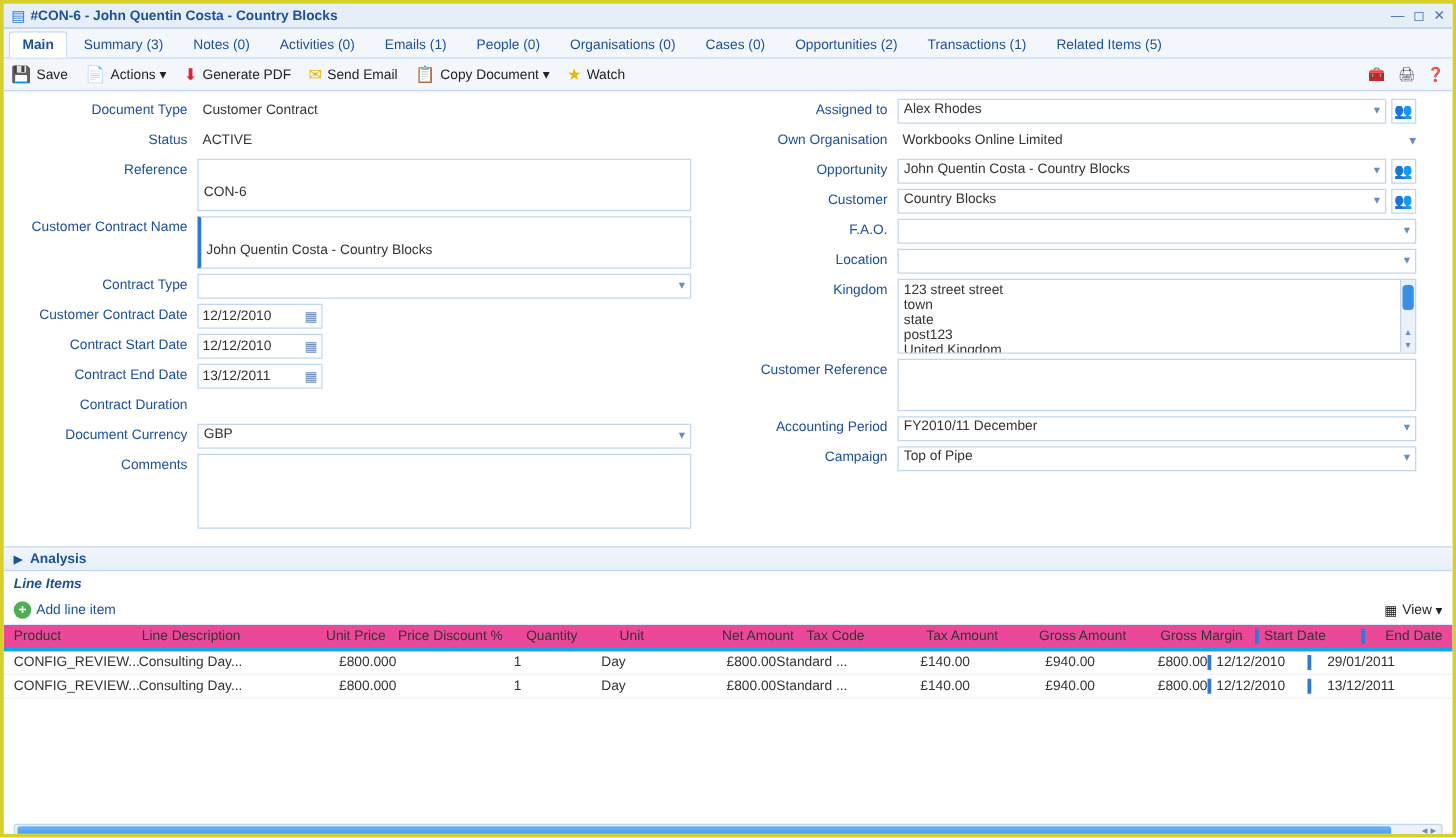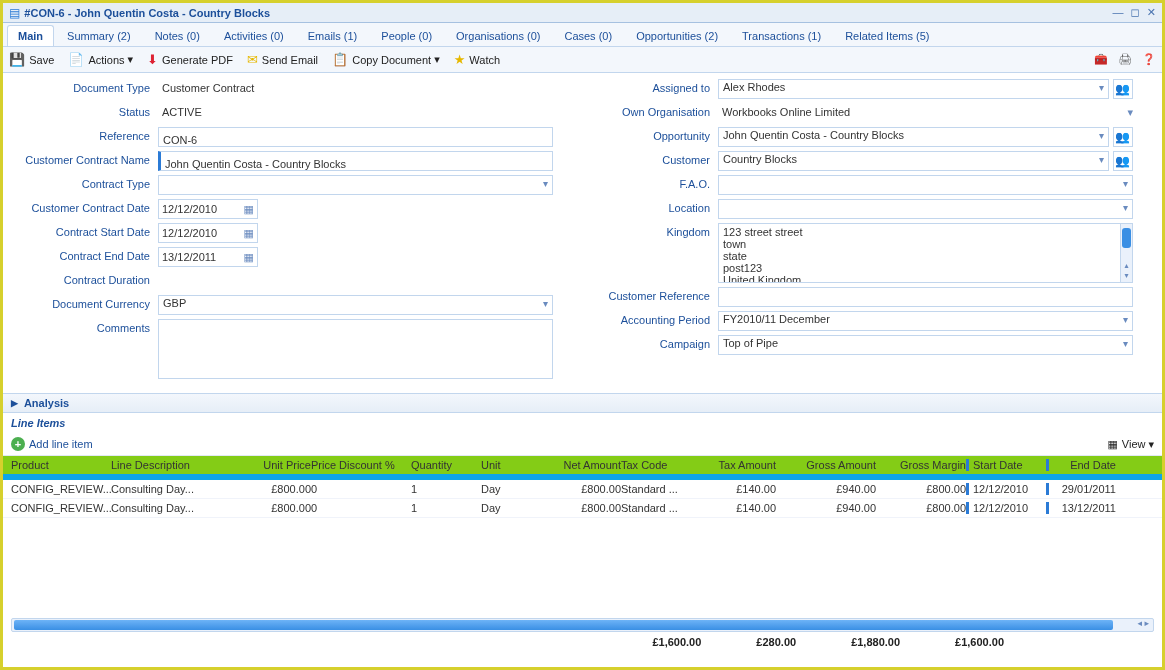--- a/index.html
+++ b/index.html
@@ -16,21 +16,21 @@
   .tbtn { display:flex; align-items:center; margin-right:14px; color:#222; cursor:pointer;}
   .tbtn .ticon { margin-right:4px; font-size:13px;}
   .toolbar .right { margin-left:auto; display:flex; align-items:center; gap:10px;}
   .form-area { display:flex; padding:6px 10px 10px 10px; }
   .col { width:540px; }
   .col2 { width:560px; margin-left:20px;}
   .frow { display:flex; align-items:flex-start; margin-bottom:4px; min-height:20px;}
   .flabel { width:145px; text-align:right; padding-right:8px; color:#1c4f9a; padding-top:3px;}
   .fval { flex:1; }
   .fread { padding:3px 4px; color:#333;}
-  .finput { width:100%; border:1px solid #c2d6ed; padding:6px 4px; background:#fff; color:#333; height:20px;}
+  .finput { width:100%; border:1px solid #c2d6ed; padding:20px 4px; background:#fff; color:#333; height:20px;}
   .finput.req { border-left:3px solid #2b7bd6;}
   .fselect { width:100%; border:1px solid #c2d6ed; background:#fff; padding:1px 16px 1px 4px; height:20px; position:relative;}
   .fselect::after { content:"▾"; position:absolute; right:4px; top:2px; color:#6a8bbf; font-size:10px;}
   .fdate { display:flex; align-items:center; width:100px; border:1px solid #c2d6ed; padding:1px 3px; height:20px;}
   .fdate span.dicon { margin-left:auto; font-size:11px; color:#6a8bbf;}
   .ftext { width:100%; height:60px; border:1px solid #c2d6ed;}
   .lookup-cell { display:flex; align-items:center; gap:4px;}
   .lookup-cell .finput, .lookup-cell .fselect { flex:1;}
   .lookup-btn { width:20px; height:20px; border:1px solid #c2d6ed; display:flex; align-items:center; justify-content:center; color:#6a8bbf; font-size:12px;}
   .addr-box { border:1px solid #c2d6ed; height:60px; padding:2px 14px 2px 4px; position:relative; overflow:hidden; line-height:12px;}
@@ -40,21 +40,21 @@
   .addr-scroll .up{top:auto; bottom:10px;} .addr-scroll .down{bottom:0;}
   .section-bar { background:linear-gradient(#f3f7fc,#e6eef7); border-top:1px solid #c2d6ed; border-bottom:1px solid #c2d6ed; padding:3px 8px; color:#1c4f9a; font-weight:bold; display:flex; align-items:center; cursor:pointer;}
   .section-bar .tri { color:#1c4f9a; margin-right:6px; font-size:9px;}
   .li-header { padding:4px 8px; color:#1c4f9a; font-weight:bold;font-style:italic;}
   .li-toolbar { display:flex; align-items:center; padding:4px 8px; border-bottom:1px solid #e2e9f4;}
   .add-icon{ width:14px; height:14px; background:#4caf50; border-radius:50%; color:#fff; font-weight:bold; font-size:11px; text-align:center; line-height:14px; margin-right:4px;}
   .li-toolbar .add-link { color:#1c4f9a; cursor:pointer; display:flex; align-items:center;}
   .li-toolbar .view-btn { margin-left:auto; display:flex; align-items:center; color:#222; cursor:pointer;}
   .grid { width:100%; }
   .grid-head, .grid-row { display:flex; padding:3px 8px; align-items:center;}
-  .grid-head { color:#333; border-bottom:6px solid #0ea5e9; background:#84cc16;}
+  .grid-head { color:#333; border-bottom:3px solid #0ea5e9; background:#ec4899;gap:10px;}
   .grid-row { border-bottom:1px solid #f0f3fa;align-items:center; }
   .c-prod{width:100px;} .c-desc{width:130px;} .c-up{width:70px; text-align:right;} .c-disc{width:100px;} .c-qty{width:70px;} .c-unit{width:60px;} .c-net{width:80px; text-align:right;} .c-tc{width:75px;} .c-ta{width:80px; text-align:right;} .c-gross{width:100px; text-align:right;} .c-gm{width:90px; text-align:right;} .c-sd{width:80px; border-left:3px solid #2b7bd6; padding-left:4px;} .c-ed{width:70px; border-left:3px solid #2b7bd6; padding-left:4px; text-align:right;}
   .grid-blank{height:100px;}
   .hscroll { height:14px; background:#eaf1fb; border:1px solid #c2d6ed; margin:0 8px; position:relative; border-radius:2px;}
   .hscroll .bar { position:absolute; left:2px; right:40px; top:1px; bottom:1px; background:linear-gradient(#6db3f7,#3a8fe4); border-radius:2px;}
   .hscroll .arrows { position:absolute; right:4px; top:-1px; font-size:9px; color:#6a8bbf;}
   .totals { display:flex; padding:4px 8px 2px 8px; font-weight:bold; color:#222;}
   .totals .sp{flex:1;} .totals div{padding-right:55px;}
 </style>
 </head>
@@ -65,21 +65,21 @@
   <span class="title">#CON-6 - John Quentin Costa - Country Blocks</span>
   <div class="win-controls">
     <span>—</span>
     <span>◻</span>
     <span>✕</span>
   </div>
 </div>
 
 <div class="tabs">
   <div class="tab active">Main</div>
-  <div class="tab">Summary (2)</div>
+  <div class="tab">Summary (3)</div>
   <div class="tab">Notes (0)</div>
   <div class="tab">Activities (0)</div>
   <div class="tab">Emails (1)</div>
   <div class="tab">People (0)</div>
   <div class="tab">Organisations (0)</div>
   <div class="tab">Cases (0)</div>
   <div class="tab">Opportunities (2)</div>
   <div class="tab">Transactions (1)</div>
   <div class="tab">Related Items (5)</div>
 </div>

